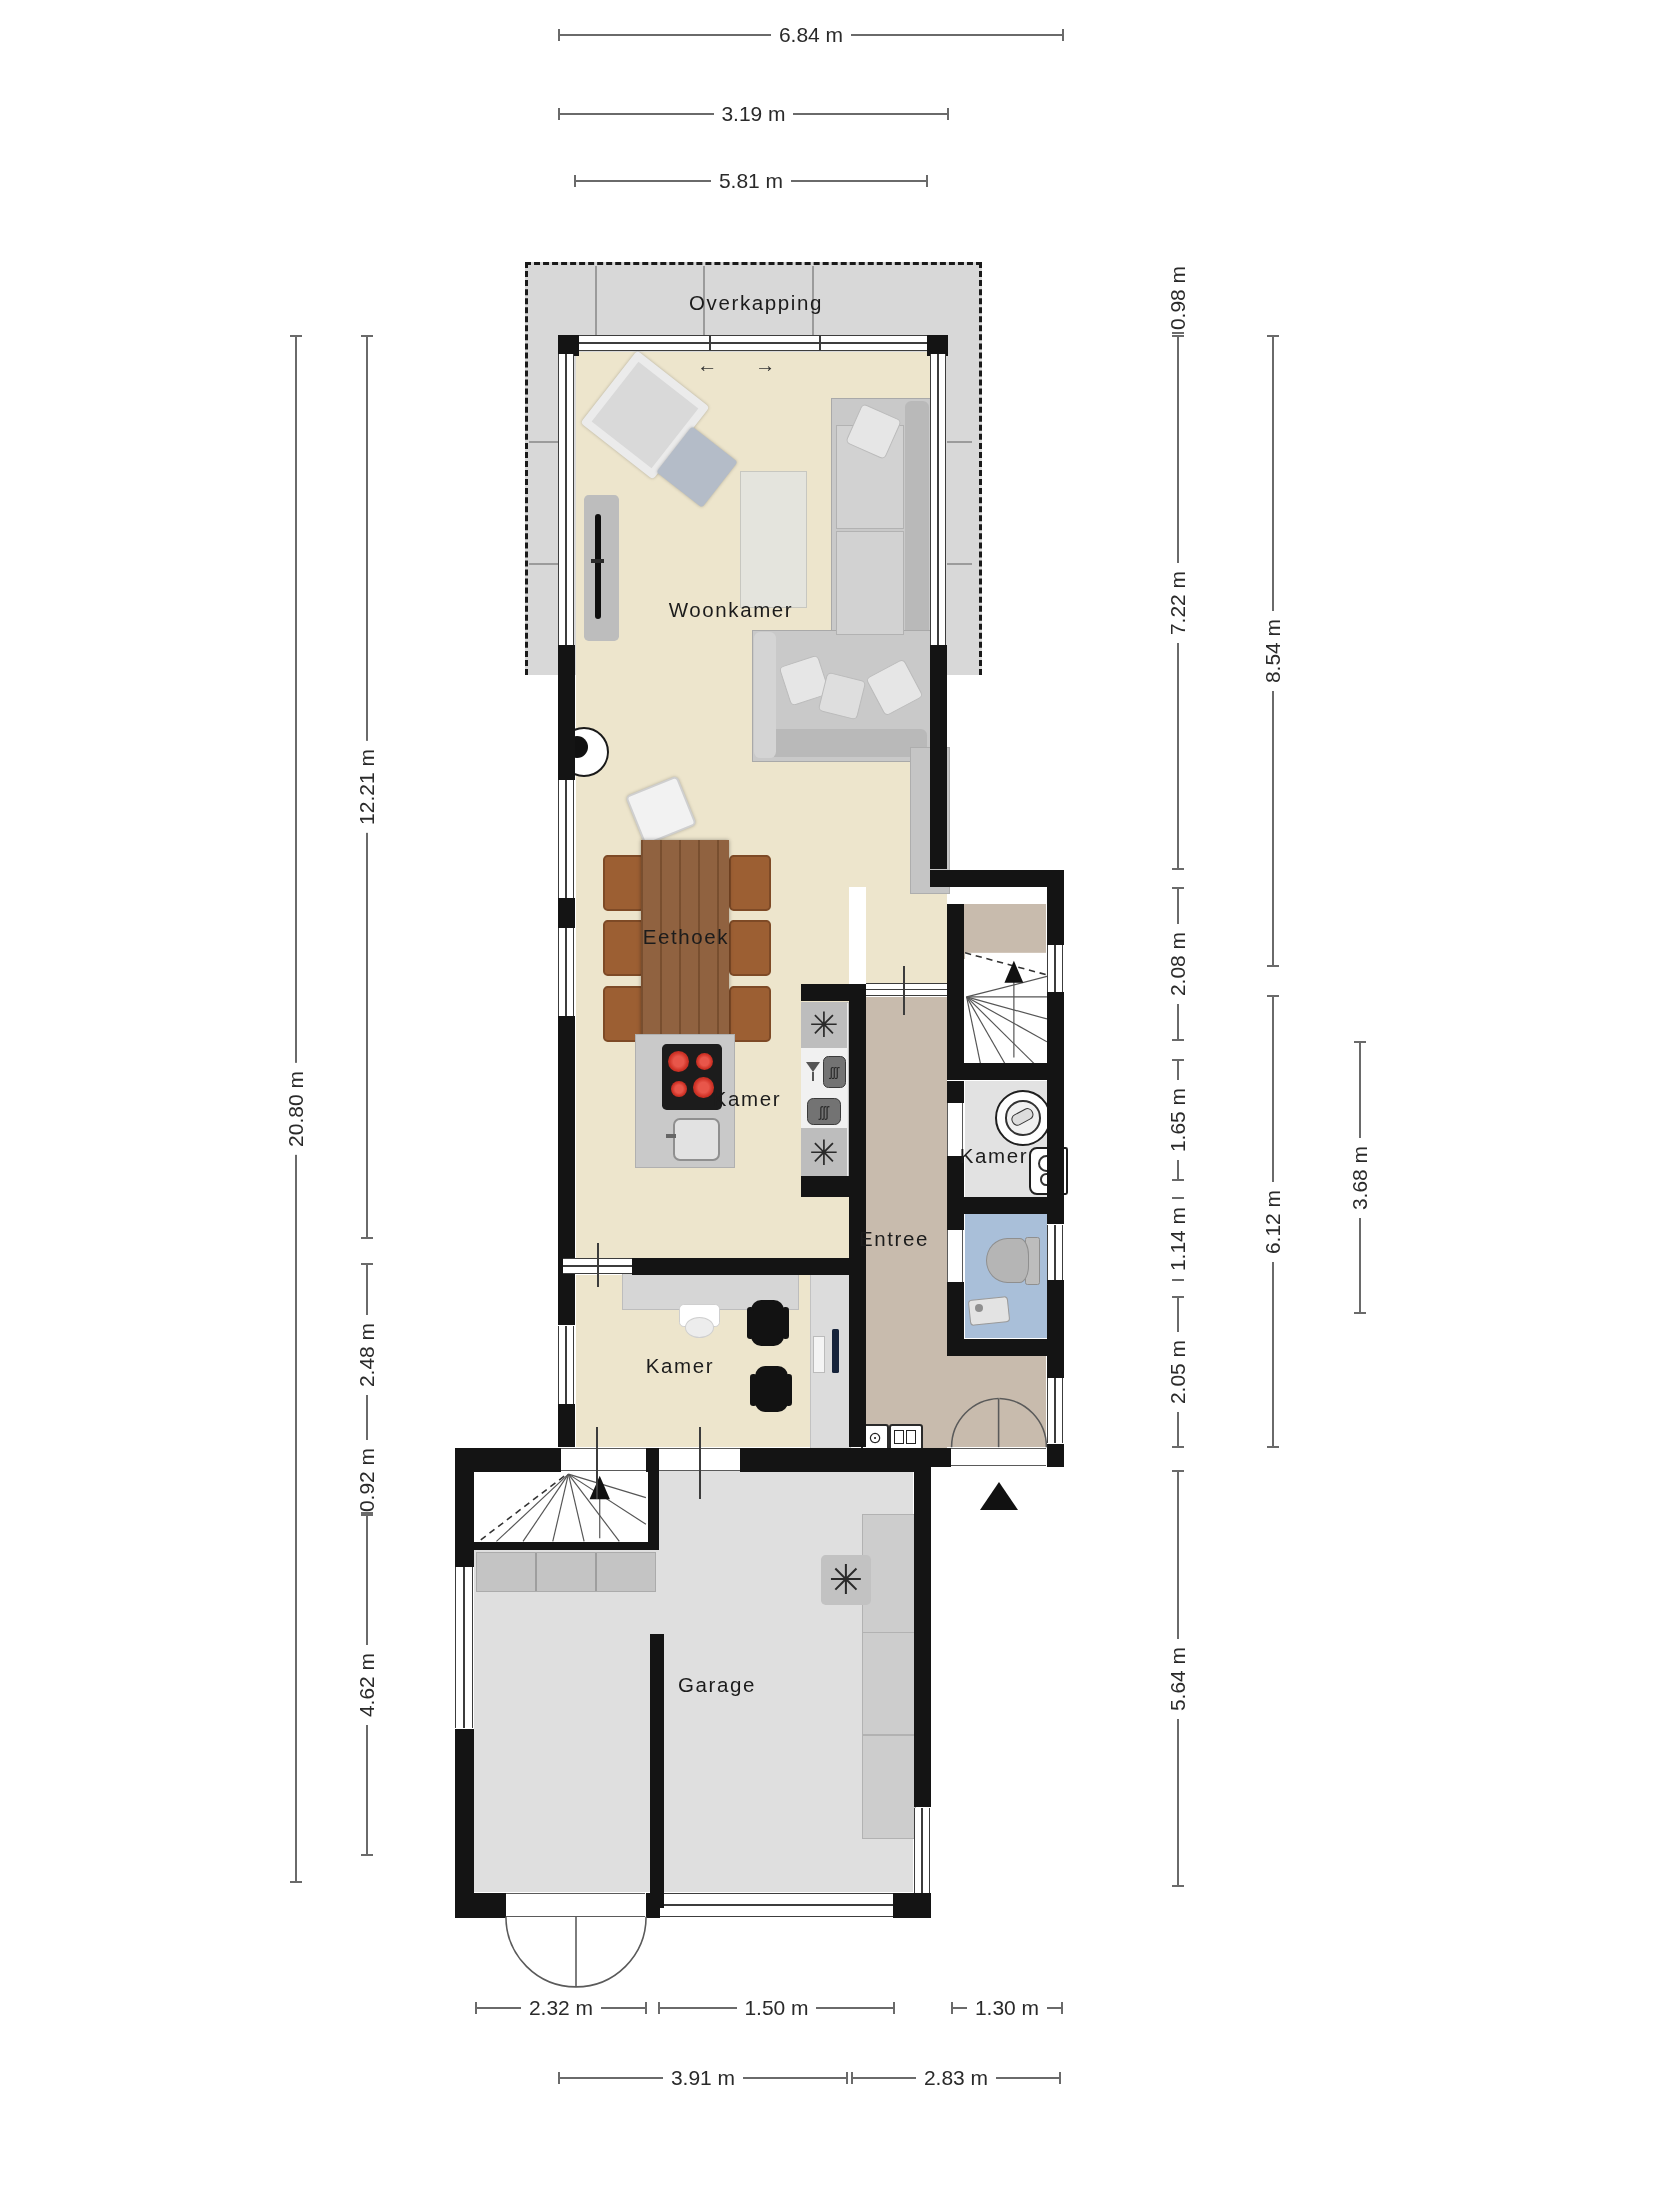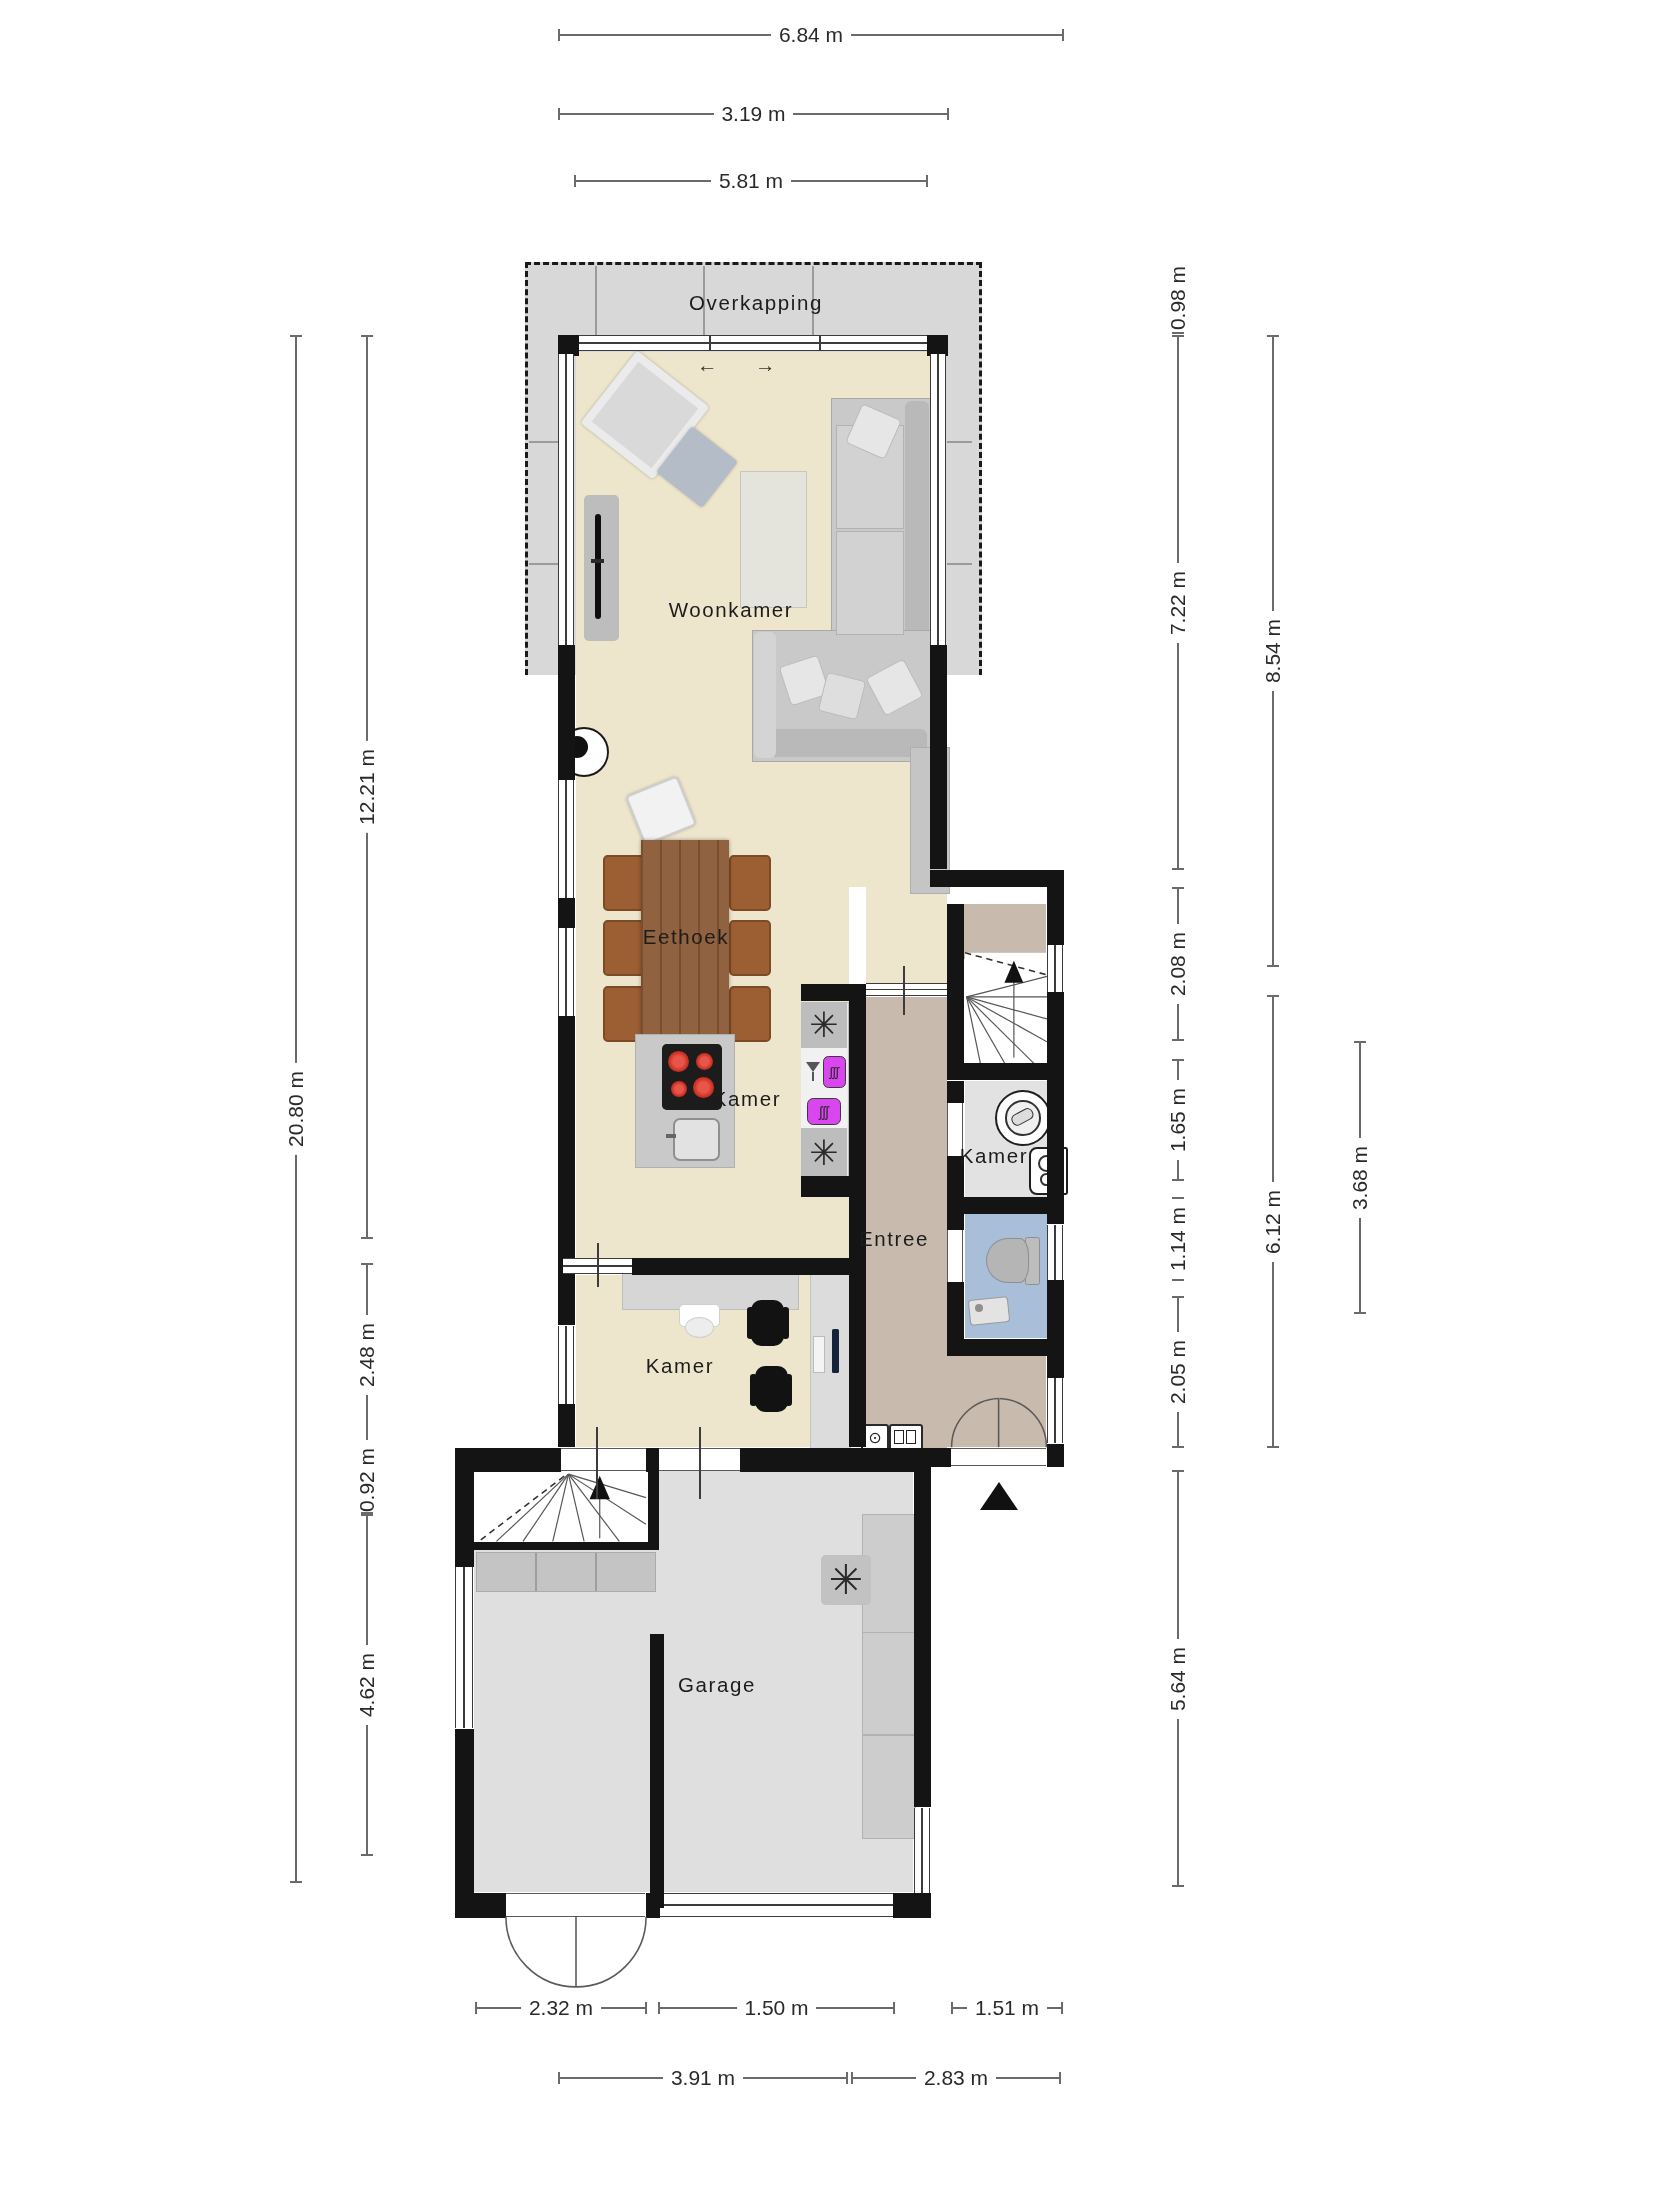--- a/index.html
+++ b/index.html
@@ -27,21 +27,21 @@
   .dimh:before,.dimh:after{content:'';position:absolute;top:-5.5px;width:1.6px;height:12.6px;background:#6a6a6a;}
   .dimh:before{left:0;} .dimh:after{right:0;}
   .dimh span{position:absolute;left:50%;top:0.8px;transform:translate(-50%,-50%);background:#fff;
              padding:0.8px 7.9px;font-size:21px;color:#2a2a2a;white-space:nowrap;}
   .dimv{position:absolute;width:1.6px;background:#6a6a6a;z-index:8;}
   .dimv:before,.dimv:after{content:'';position:absolute;left:-5.5px;width:12.6px;height:1.6px;background:#6a6a6a;}
   .dimv:before{top:0;} .dimv:after{bottom:0;}
   .dimv span{position:absolute;left:0.8px;top:50%;transform:translate(-50%,-50%) rotate(-90deg);background:#fff;
              padding:0.8px 7.9px;font-size:21px;color:#2a2a2a;white-space:nowrap;}
   svg{position:absolute;z-index:6;}
-  .appl{position:absolute;border:1.6px solid #3a3a3a;border-radius:6.3px;background:#d946ef;
+  .appl{position:absolute;border:1.6px solid #3a3a3a;border-radius:6.3px;background:#737373;
         display:flex;align-items:center;justify-content:center;color:#2a2a2a;}
 </style>
 </head>
 <body>
 
 <div id="plan">
 
   <div class="abs" style="left:525px;top:262px;width:451px;height:410px;background:#D8D8D8;
               border-top:3.9px dashed #1a1a1a;border-left:3.9px dashed #1a1a1a;border-right:3.9px dashed #1a1a1a;z-index:1;"></div>
   <div class="abs" style="left:595px;top:266px;width:1.6px;height:69px;background:#9b9b9b;z-index:1;"></div>
@@ -353,21 +353,21 @@
     <span>3.68 m</span>
     </div>
 
   <div class="dimh" style="left:475px;top:2007px;width:172px;">
     <span>2.32 m</span>
     </div>
   <div class="dimh" style="left:658px;top:2007px;width:237px;">
     <span>1.50 m</span>
     </div>
   <div class="dimh" style="left:951px;top:2007px;width:112px;">
-    <span>1.51 m</span>
+    <span>1.30 m</span>
     </div>
   <div class="dimh" style="left:558px;top:2077px;width:290px;">
     <span>3.91 m</span>
     </div>
   <div class="dimh" style="left:851px;top:2077px;width:210px;">
     <span>2.83 m</span>
     </div>
 
 </div>
 

